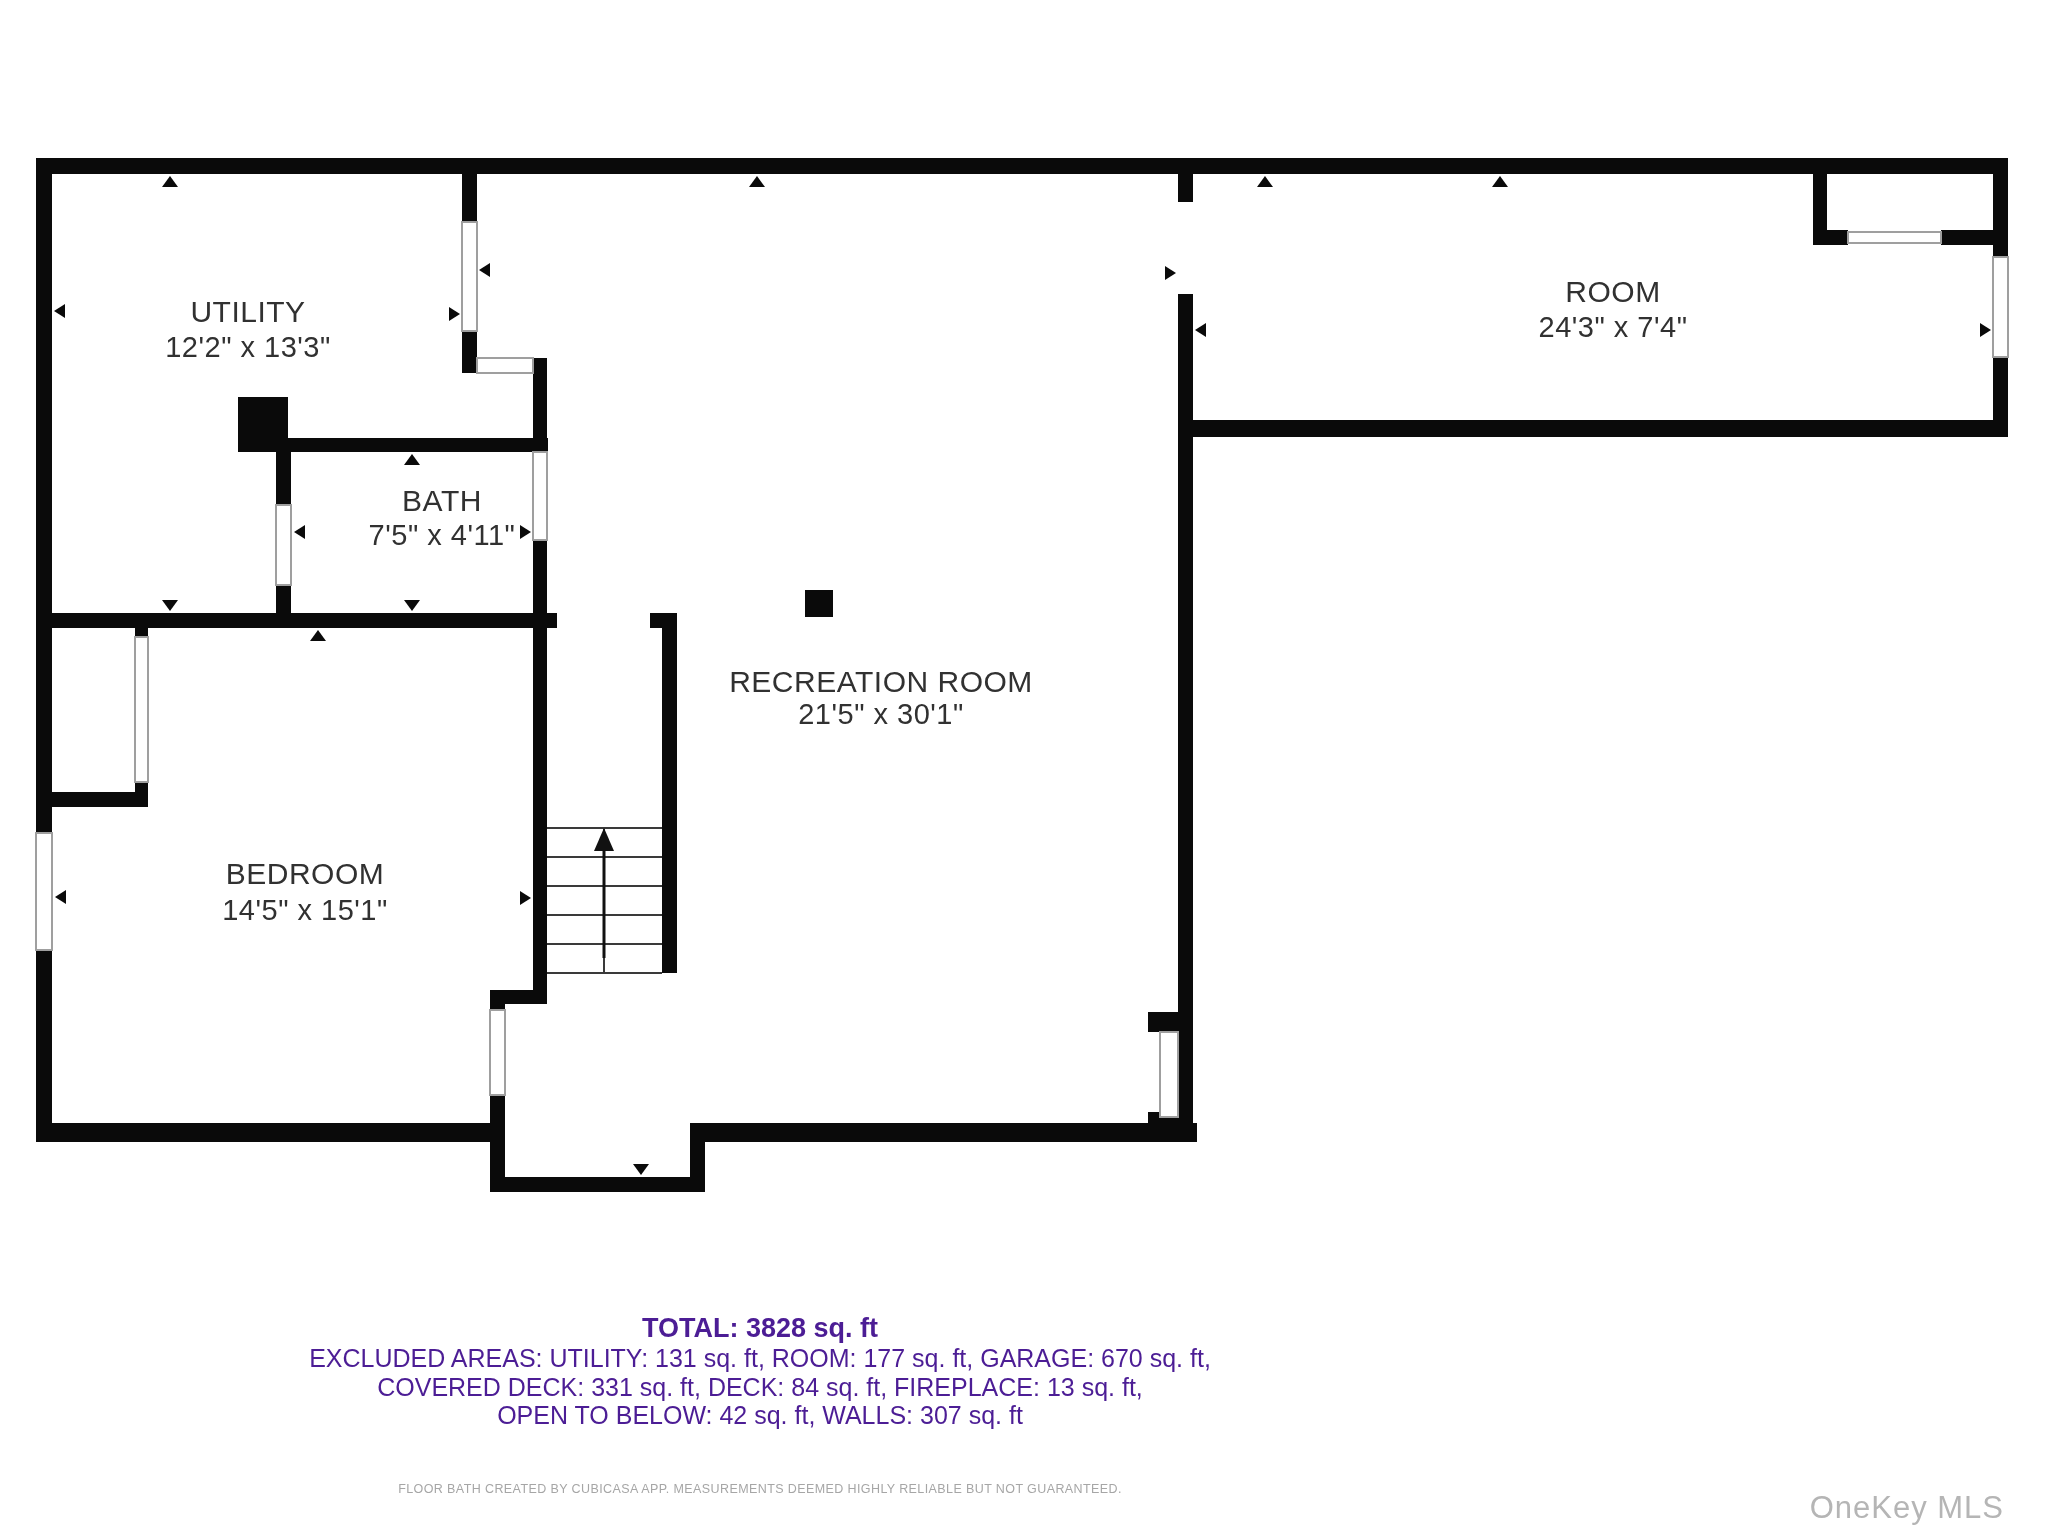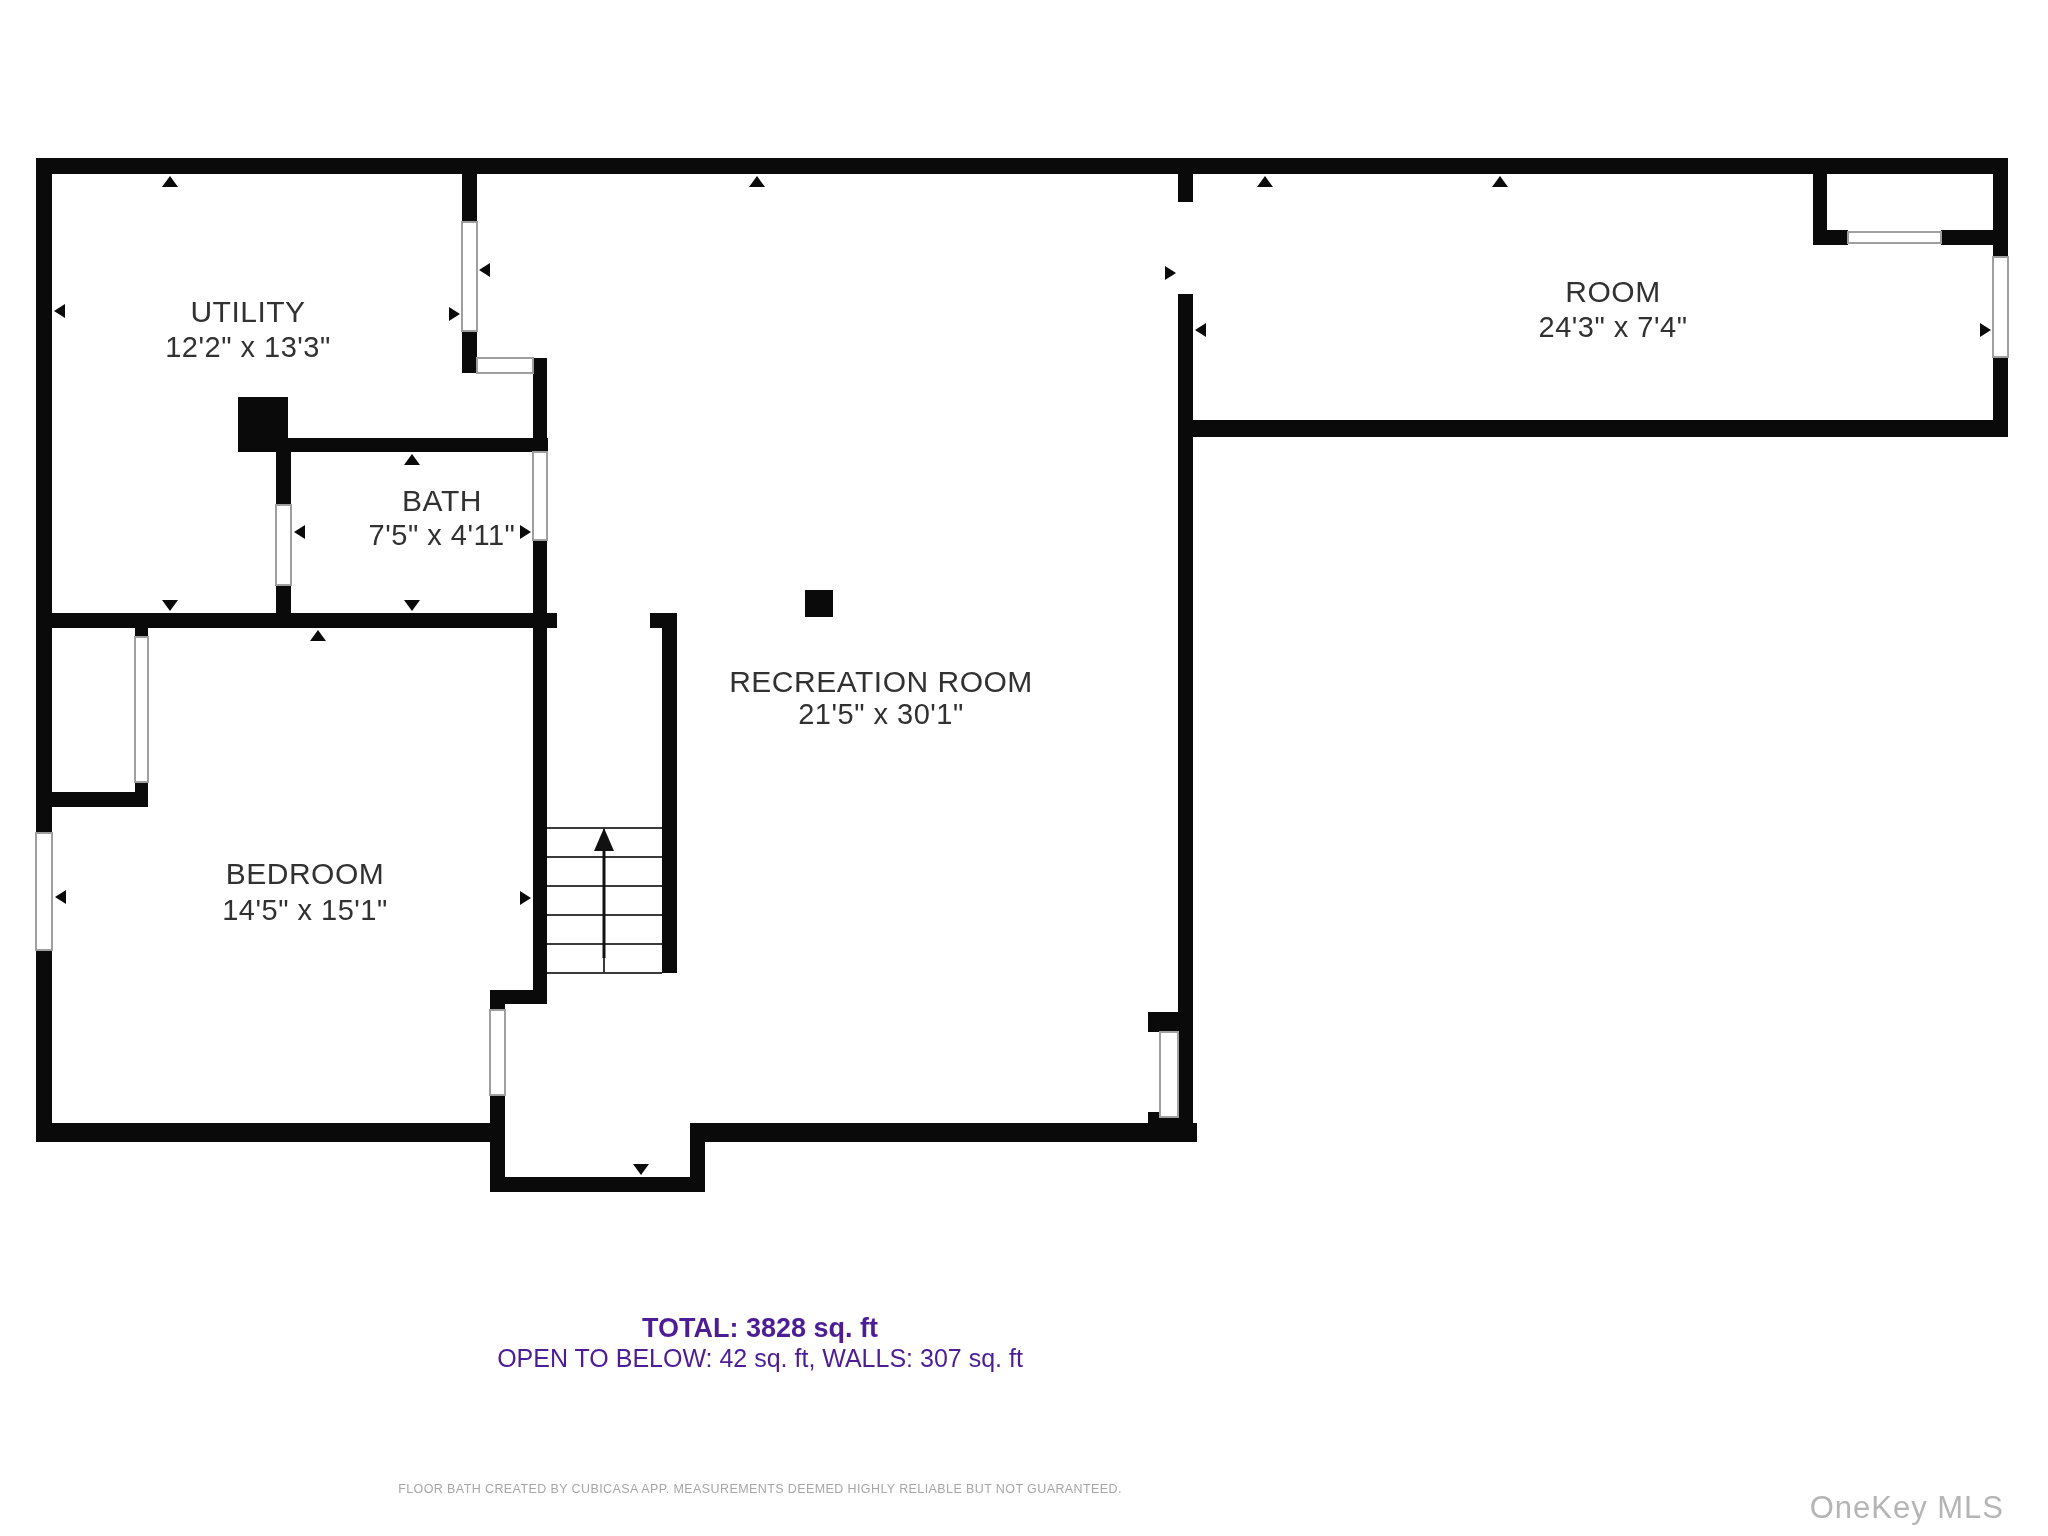--- a/index.html
+++ b/index.html
@@ -149,20 +149,22 @@
 
     <text class="room-label" x="881" y="692">RECREATION ROOM</text>
     <text class="room-dims" x="881" y="724">21'5" x 30'1"</text>
 
     <text class="room-label" x="1613" y="302">ROOM</text>
     <text class="room-dims" x="1613" y="337">24'3" x 7'4"</text>
   </svg>
 
   <div class="summary">
     <div class="total">TOTAL: 3828 sq. ft</div>
+    <div class="line">EXCLUDED AREAS: UTILITY: 131 sq. ft, ROOM: 177 sq. ft, GARAGE: 670 sq. ft,</div>
+    <div class="line">COVERED DECK: 331 sq. ft, DECK: 84 sq. ft, FIREPLACE: 13 sq. ft,</div>
     <div class="line">OPEN TO BELOW: 42 sq. ft, WALLS: 307 sq. ft</div>
   </div>
 
   <div class="disclaimer">FLOOR BATH CREATED BY CUBICASA APP. MEASUREMENTS DEEMED HIGHLY RELIABLE BUT NOT GUARANTEED.</div>
 
   <div class="watermark">OneKey MLS</div>
 
 </div>
 
 </body></html>

